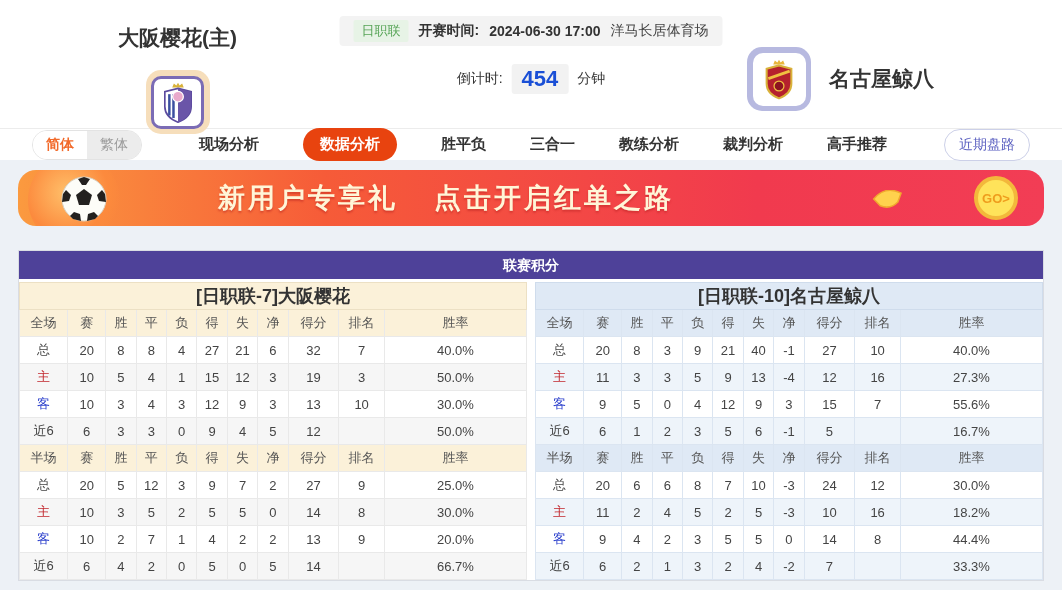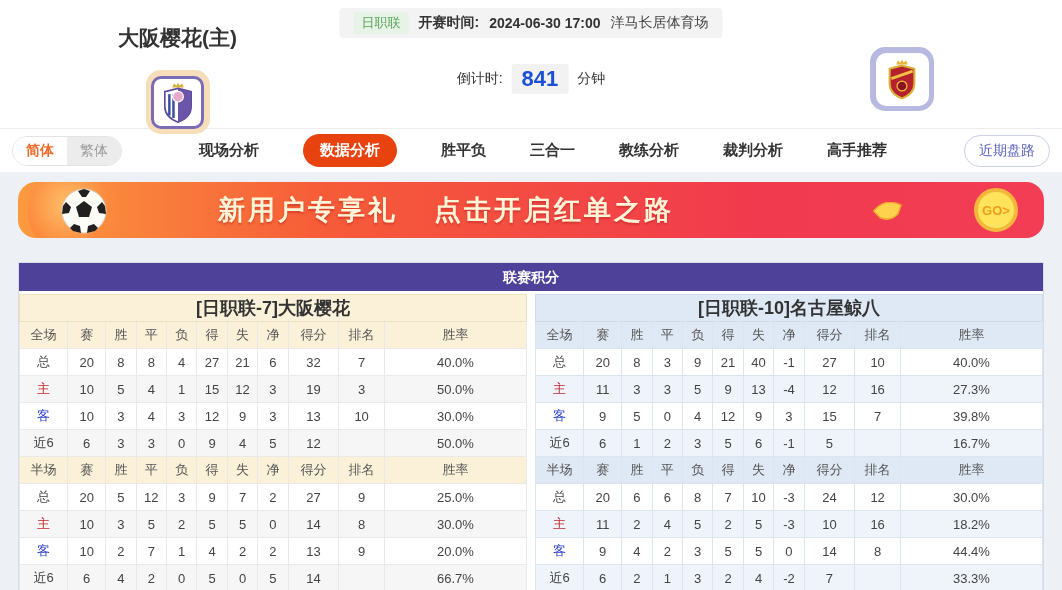--- a/index.html
+++ b/index.html
@@ -5,21 +5,21 @@
   * { box-sizing: border-box; }
   html,body { margin:0; padding:0; }
   body {
     width:1062px; height:590px; overflow:hidden;
     font-family:"Liberation Sans", sans-serif;
     background:#edf1f6; color:#333;
   }
   
   .top { background:#fff; height:128px; position:relative; }
   .match-info {
-    position:absolute; top:8px; left:50%; transform:translateX(-50%);
+    position:absolute; top:16px; left:50%; transform:translateX(-50%);
     background:#f3f3f3; border-radius:4px; padding:4px 14px;
     display:flex; align-items:center; gap:10px; font-size:14px; white-space:nowrap;
   }
   .league-badge { background:#e7f3e6; color:#56a456; padding:2px 8px; font-size:13px; border-radius:2px; }
   .kick-label, .kick-time { font-weight:bold; color:#333; }
   .venue { color:#444; }
   .teams { position:absolute; top:40px; left:0; right:0; height:78px; display:flex; align-items:center; }
   .team { display:flex; align-items:center; gap:18px; }
   .team.home { margin-left:118px;flex-direction:column; }
   .team.away { margin-left:auto; margin-right:128px; }
@@ -28,21 +28,21 @@
   .home-logo { background:#f6debb; }
   .away-logo { background:#b7b9e0; }
   .logo-inner { width:53px; height:53px; background:#fff; border-radius:10px; display:flex; align-items:center; justify-content:center; }
   .home-logo .logo-inner { border:3px solid #7b6cb5; }
   .countdown {
     position:absolute; left:50%; top:50%; transform:translate(-50%,-50%);
     display:flex; align-items:center; gap:9px; font-size:14px; color:#333;
   }
   .cd-value { background:#f2f2f2; color:#1a4fd6; font-weight:bold; font-size:22px; padding:2px 10px; border-radius:3px; }
   
-  .nav { background:#fff; border-top:1px solid #ececec; height:44px; display:flex; align-items:center; padding:0 12px; }
+  .nav { background:#fff; border-top:1px solid #ececec; height:32px; display:flex; align-items:center; padding:0 32px; }
   .lang-toggle { display:flex; border-radius:16px; overflow:hidden; border:1px solid #e3e3e3; font-size:14px; }
   .lang { padding:5px 13px; cursor:pointer; }
   .lang.active { background:#fff; color:#f26a2a; font-weight:bold; }
   .lang.inactive { background:#ececec; color:#999; }
   .nav-tabs { flex:1; display:flex; justify-content:center; align-items:center; gap:44px; font-size:15px; font-weight:bold; color:#333; }
   .nav-tab { cursor:pointer; }
   .nav-tab.active { background:#e8430f; color:#fff; border-radius:17px; padding:7px 17px; }
   .recent-btn { border:1px solid #ccd0e8; color:#5a5fc0; border-radius:16px; padding:6px 14px; font-size:14px; background:#fff; cursor:pointer; }
   
   .content { padding:10px 18px 0; }
@@ -99,34 +99,35 @@
             <path d="M20 2 L36 6 V24 C36 34 28 40 20 43 Z" fill="#6a55a8"></path>
             <rect x="8" y="9" width="3" height="26" fill="#3b4fa0"></rect>
             <rect x="13" y="9" width="3" height="29" fill="#3b4fa0"></rect>
             <circle cx="20" cy="12" r="6.5" fill="#e9a9cb" stroke="#fff" stroke-width="1.5"></circle>
           </svg>
         </div>
       </div>
     </div>
     <div class="countdown">
       <span>倒计时:</span>
-      <span class="cd-value">841</span>
+      <span class="cd-value">454</span>
       <span>分钟</span>
     </div>
     <div class="team away">
       <div class="logo-box away-logo">
         <div class="logo-inner">
           <svg width="36" height="42" viewBox="0 -7 38 51">
             <path d="M12 1 h14 l-2 -5 -3 2.5 -2 -3.5 -2 3.5 -3 -2.5 z" fill="#e8b63c"></path>
             <path d="M19 2 L34 6 V24 C34 33 27 39 19 42 C11 39 4 33 4 24 V6 Z" fill="#b5212d" stroke="#d9b23a" stroke-width="2.5"></path>
             <path d="M6 18 L32 9" stroke="#f0c040" stroke-width="3.5"></path>
             <circle cx="19" cy="27" r="6" fill="#8c1420" stroke="#f0c040" stroke-width="1.5"></circle>
           </svg>
         </div>
       </div>
+      <span class="team-name">名古屋鲸八</span>
     </div>
   </div>
 </div>
 
 <div class="nav">
   <div class="lang-toggle">
     <span class="lang active">简体</span>
     <span class="lang inactive">繁体</span>
   </div>
   <div class="nav-tabs">
@@ -393,21 +394,21 @@
                 <td class="lbl-away">客</td>
                 <td>9</td>
                 <td>5</td>
                 <td>0</td>
                 <td>4</td>
                 <td>12</td>
                 <td>9</td>
                 <td>3</td>
                 <td>15</td>
                 <td>7</td>
-                <td>39.8%</td>
+                <td>55.6%</td>
               </tr>
               <tr>
                 <td>近6</td>
                 <td>6</td>
                 <td>1</td>
                 <td>2</td>
                 <td>3</td>
                 <td>5</td>
                 <td>6</td>
                 <td>-1</td>

